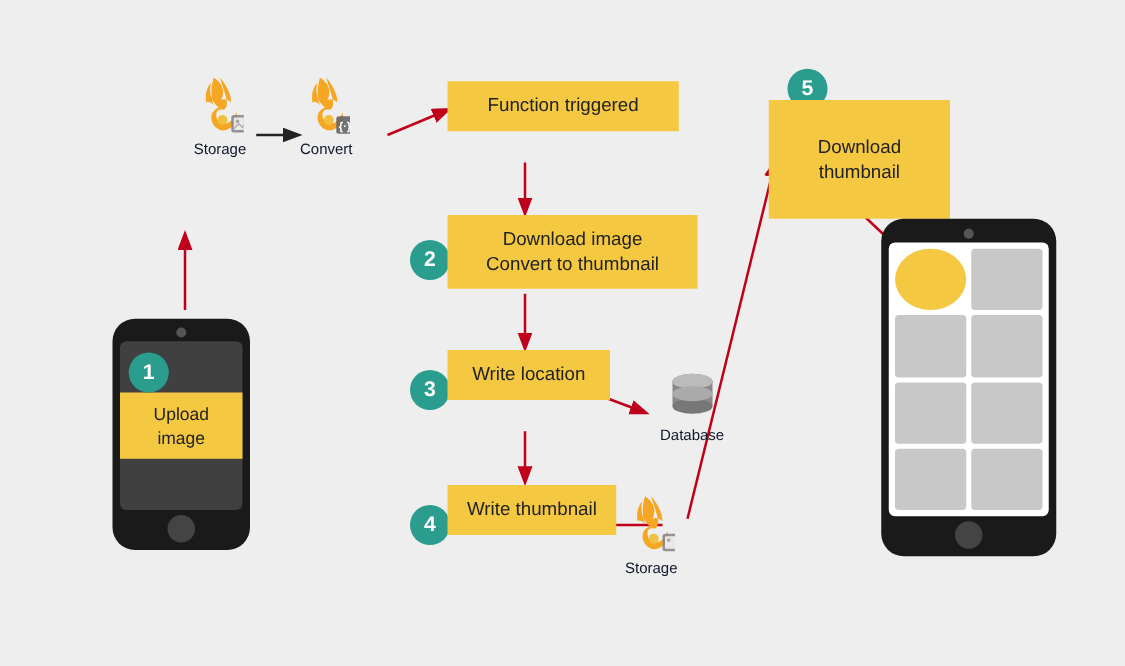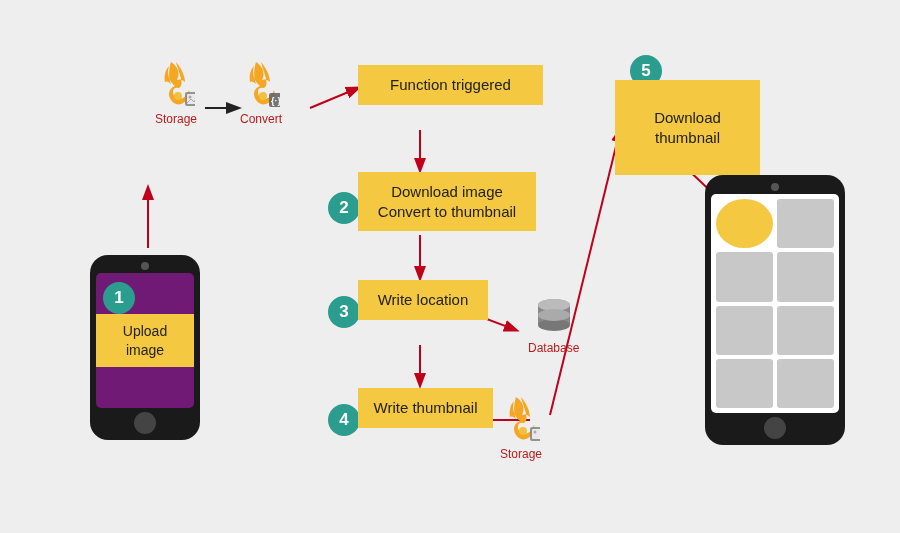--- a/index.html
+++ b/index.html
@@ -80,21 +80,21 @@
       top: 0;
       left: 0;
       width: 900px;
       height: 533px;
       pointer-events: none;
     }
 
     
     .icon-label {
       font-size: 12px;
-      color: #b91c1c;
+      color: #0f172a;
       text-align: center;
       margin-top: 2px;
     }
   </style>
 </head>
 <body>
 
 <div class="diagram">
 
   <svg class="arrows-svg">
@@ -123,21 +123,21 @@
 
     <line x1="550" y1="415" x2="620" y2="130" stroke="#c0001a" stroke-width="2" marker-end="url(#arrowhead-red)"></line>
 
     <line x1="476" y1="315" x2="516" y2="330" stroke="#c0001a" stroke-width="2" marker-end="url(#arrowhead-red)"></line>
 
     <line x1="683" y1="165" x2="720" y2="200" stroke="#c0001a" stroke-width="2" marker-end="url(#arrowhead-red)"></line>
   </svg>
 
   <div class="phone phone-left" style="position:absolute; left:90px; top:255px; width:110px; height:185px; background:#1a1a1a; border-radius:18px; display:flex; flex-direction:column; align-items:center;">
     <div style="width:8px;height:8px;border-radius:50%;background:#555;margin-top:7px;margin-bottom:3px;"></div>
-    <div style="background:#701a75;border-radius:5px;margin:0 6px;flex:1;width:calc(100% - 12px);display:flex;align-items:center;justify-content:center;">
+    <div style="background:#404040;border-radius:5px;margin:0 6px;flex:1;width:calc(100% - 12px);display:flex;align-items:center;justify-content:center;">
       <div class="yellow-box" style="position:static;padding:8px 10px;font-size:14px;">Upload
 image</div>
     </div>
     <div style="width:22px;height:22px;border-radius:50%;background:#444;margin-top:4px;margin-bottom:6px;"></div>
   </div>
 
   <div class="step-badge" style="left:103px;top:282px;z-index:10;">1</div>
 
   <div class="firebase-icon" style="left:155px;top:60px;">
 
@@ -161,21 +161,21 @@
       <rect x="27" y="33" width="16" height="14" rx="2" fill="#666" opacity="0.9"></rect>
       <text x="29" y="44" font-size="9" fill="white" font-weight="bold">{·}</text>
     </svg>
     <span class="icon-label">Convert</span>
   </div>
 
   <div class="yellow-box" style="left:358px;top:65px;width:185px;padding:10px 16px;">Function triggered</div>
 
   <div class="step-badge" style="left:328px;top:192px;">2</div>
 
-  <div class="yellow-box" style="left:358px;top:172px;width:178px;padding:10px 16px;">
+  <div class="yellow-box" style="left:358px;top:172px;width:200px;padding:10px 16px;">
     <span>Download image
 Convert to thumbnail</span>
   </div>
 
   <div class="step-badge" style="left:328px;top:296px;">3</div>
 
   <div class="yellow-box" style="left:358px;top:280px;width:130px;padding:10px 14px;">Write
 location</div>
 
   <div class="firebase-icon" style="left:500px;top:295px;margin-left:28px;">

